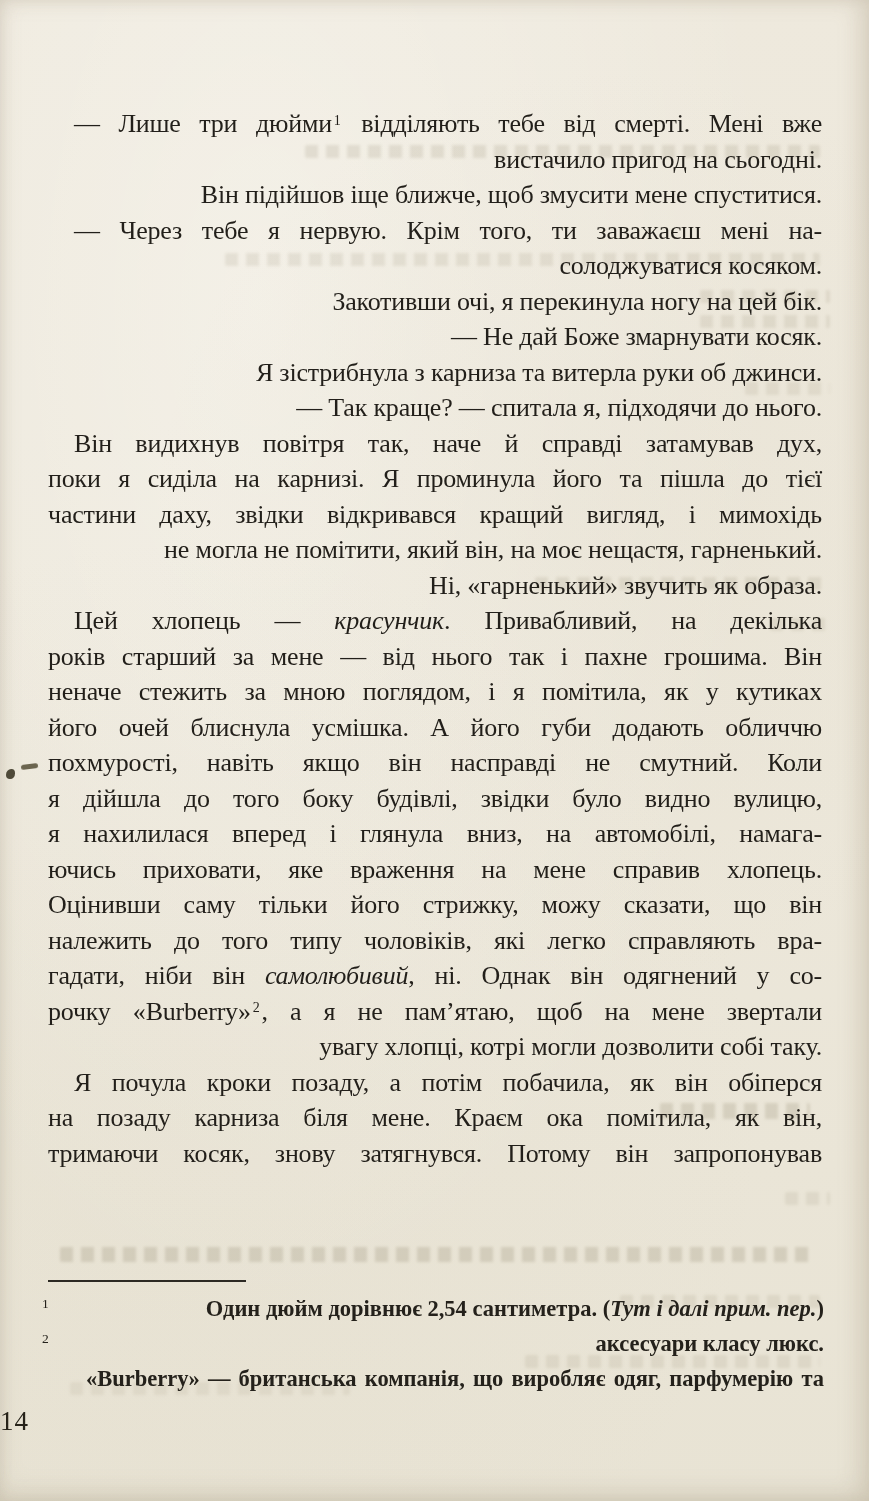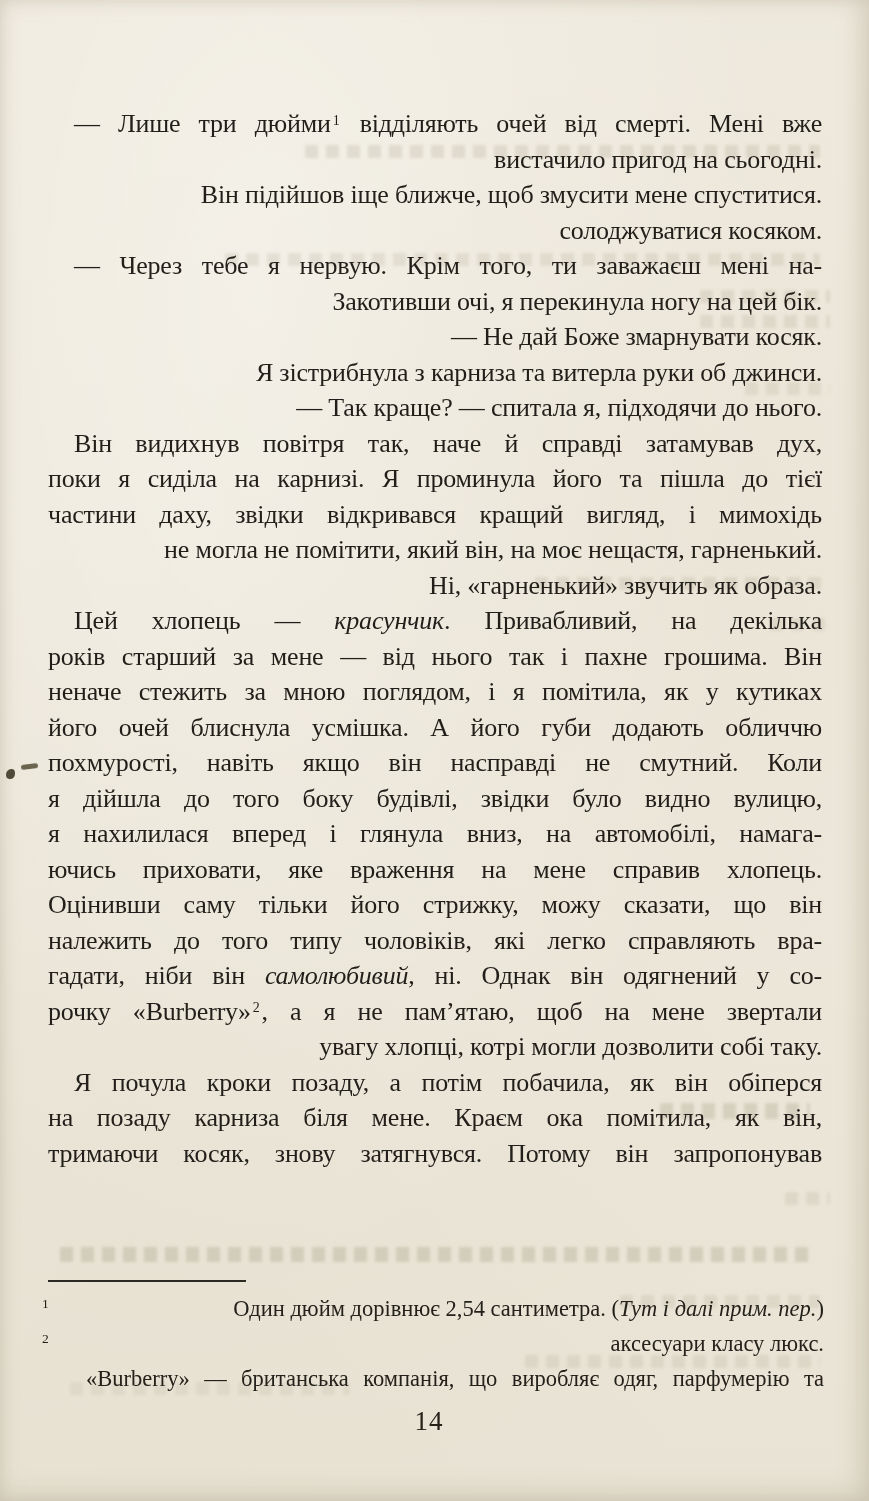--- a/index.html
+++ b/index.html
@@ -78,28 +78,27 @@
     color: #24211b;
   }
   .fn { display: flex; align-items: flex-start; }
   .fn-marker {
     flex: 0 0 50px;
     font-size: 13.5px;
     line-height: 26px;
     padding-left: 6px;
     box-sizing: border-box;
   }
-  .fn-body { flex: 1 1 auto; }
+  .fn-body { flex: 1 1 auto; font-weight: bold; }
   .fn-body .line { height: 35px; line-height: 35px; }
   .page-number {
     position: absolute;
     top: 1406px;
     left: 0;
     width: 858px;
-    text-align: center;
     font-size: 27px;
     letter-spacing: 1px;
     color: #262219;
   }
   
   .bleed {
     position: absolute;
     height: 13px;
     background: repeating-linear-gradient(90deg,
       rgba(146,136,110,0.55) 0 13px,
@@ -144,25 +143,25 @@
   <div class="bleed" style="top:1192px; left:785px; width:45px; opacity:.25;"></div>
   <div class="bleed" style="top:1247px; left:60px; width:755px; height:15px; opacity:.45;"></div>
   <div class="bleed" style="top:1295px; left:620px; width:200px; opacity:.26;"></div>
   <div class="bleed" style="top:1355px; left:525px; width:295px; opacity:.26;"></div>
   <div class="bleed" style="top:1382px; left:70px; width:280px; opacity:.20;"></div>
 
   <div class="speck-dot"></div>
   <div class="speck-dash"></div>
 
   <div class="text-block">
-      <div class="line just indent"><span>— Лише три дюйми</span><sup>1</sup><span> відділяють очей від смерті. Мені вже</span></div>
+      <div class="line just indent"><span>— Лише три дюйми</span><sup>1</sup><span> відділяють тебе від смерті. Мені вже</span></div>
       <div class="line"><span>вистачило пригод на сьогодні.</span></div>
       <div class="line indent"><span>Він підійшов іще ближче, щоб змусити мене спуститися.</span></div>
+      <div class="line just indent"><span>— Через тебе я нервую. Крім того, ти заважаєш мені на-</span></div>
       <div class="line"><span>солоджуватися косяком.</span></div>
-      <div class="line just indent"><span>— Через тебе я нервую. Крім того, ти заважаєш мені на-</span></div>
       <div class="line indent"><span>Закотивши очі, я перекинула ногу на цей бік.</span></div>
       <div class="line indent"><span>— Не дай Боже змарнувати косяк.</span></div>
       <div class="line indent"><span>Я зістрибнула з карниза та витерла руки об джинси.</span></div>
       <div class="line indent"><span>— Так краще? — спитала я, підходячи до нього.</span></div>
       <div class="line just indent"><span>Він видихнув повітря так, наче й справді затамував дух,</span></div>
       <div class="line just"><span>поки я сиділа на карнизі. Я проминула його та пішла до тієї</span></div>
       <div class="line just"><span>частини даху, звідки відкривався кращий вигляд, і мимохідь</span></div>
       <div class="line"><span>не могла не помітити, який він, на моє нещастя, гарненький.</span></div>
       <div class="line indent"><span>Ні, «гарненький» звучить як образа.</span></div>
       <div class="line just indent"><span>Цей хлопець — </span><span class="it">красунчик</span><span>. Привабливий, на декілька</span></div>

